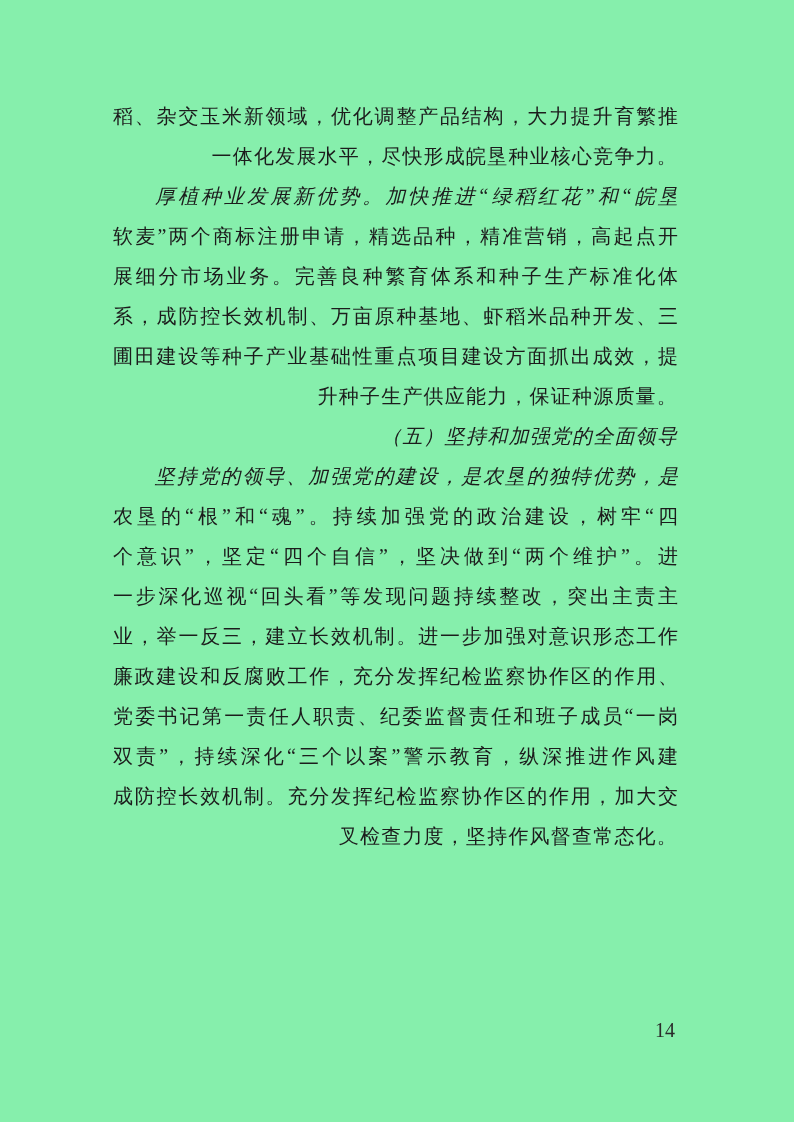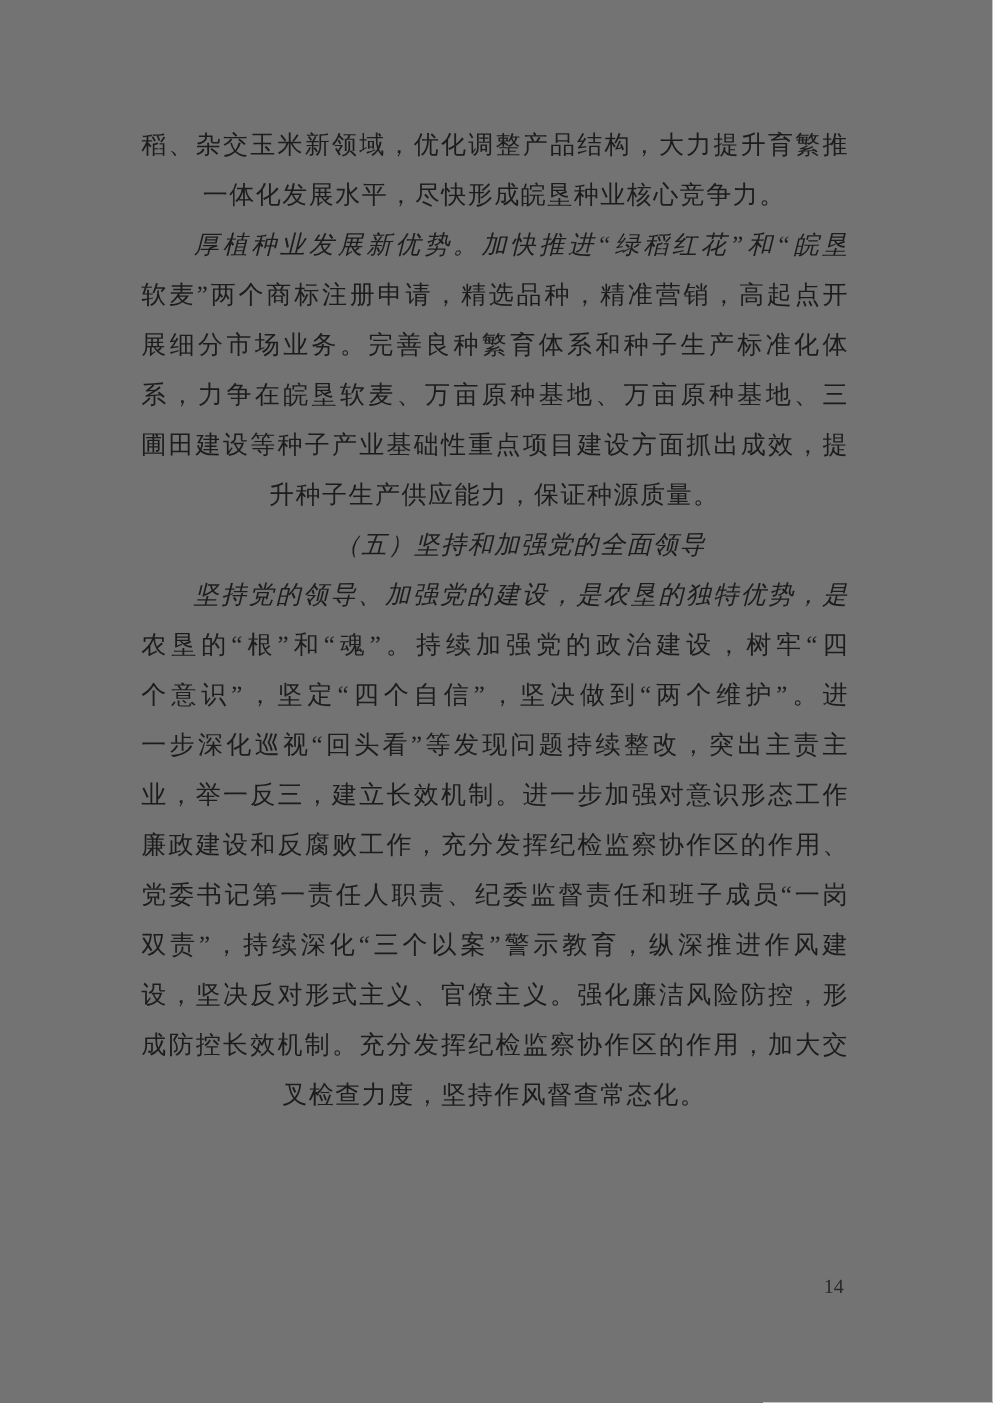--- a/index.html
+++ b/index.html
@@ -4,21 +4,21 @@
 <style>
   html, body {
     margin: 0;
     padding: 0;
     background: #ffffff;
   }
   .page {
     position: relative;
     width: 794px;
     height: 1122px;
-    background: #737373;
+    background: #86efac;
     font-family: "Liberation Serif", serif;
     color: #1c1c1c;
     overflow: hidden;
   }
   .text-block {
     position: absolute;
     left: 113px;
     top: 96px;
     width: 565px;
     font-size: 20px;
@@ -30,68 +30,67 @@
     white-space: nowrap;
   }
   
   .line.j {
     white-space: normal;
     text-align: justify;
     text-align-last: justify;
   }
   
   .line.e {
-    text-align: center;
+    text-align: right;
     letter-spacing: 1.2px;
   }
   
   .line.ind {
     text-indent: 42px;
     font-style: italic;
   }
   .footer {
     position: absolute;
     top: 1018px;
     left: 0;
     width: 794px;
     box-sizing: border-box;
     padding-right: 119px;
     text-align: right;
-    font-size: 16px;
+    font-size: 20px;
     line-height: 24px;
     color: #2a2a2a;
   }
 </style>
 </head>
 <body>
 
 <div class="page">
   <div class="text-block">
 
     <div class="line j">稻、杂交玉米新领域，优化调整产品结构，大力提升育繁推</div>
     <div class="line e">一体化发展水平，尽快形成皖垦种业核心竞争力。</div>
 
     <div class="line j ind">厚植种业发展新优势。加快推进“绿稻红花”和“皖垦</div>
     <div class="line j">软麦”两个商标注册申请，精选品种，精准营销，高起点开</div>
     <div class="line j">展细分市场业务。完善良种繁育体系和种子生产标准化体</div>
-    <div class="line j">系，力争在皖垦软麦、万亩原种基地、万亩原种基地、三</div>
+    <div class="line j">系，成防控长效机制、万亩原种基地、虾稻米品种开发、三</div>
     <div class="line j">圃田建设等种子产业基础性重点项目建设方面抓出成效，提</div>
     <div class="line e">升种子生产供应能力，保证种源质量。</div>
 
     <div class="line e ind">（五）坚持和加强党的全面领导</div>
 
     <div class="line j ind">坚持党的领导、加强党的建设，是农垦的独特优势，是</div>
     <div class="line j">农垦的“根”和“魂”。持续加强党的政治建设，树牢“四</div>
     <div class="line j">个意识”，坚定“四个自信”，坚决做到“两个维护”。进</div>
     <div class="line j">一步深化巡视“回头看”等发现问题持续整改，突出主责主</div>
     <div class="line j">业，举一反三，建立长效机制。进一步加强对意识形态工作</div>
     <div class="line j">廉政建设和反腐败工作，充分发挥纪检监察协作区的作用、</div>
     <div class="line j">党委书记第一责任人职责、纪委监督责任和班子成员“一岗</div>
     <div class="line j">双责”，持续深化“三个以案”警示教育，纵深推进作风建</div>
-    <div class="line j">设，坚决反对形式主义、官僚主义。强化廉洁风险防控，形</div>
     <div class="line j">成防控长效机制。充分发挥纪检监察协作区的作用，加大交</div>
     <div class="line e">叉检查力度，坚持作风督查常态化。</div>
 
   </div>
 
   <div class="footer">
     <span>14</span>
   </div>
 </div>
 

